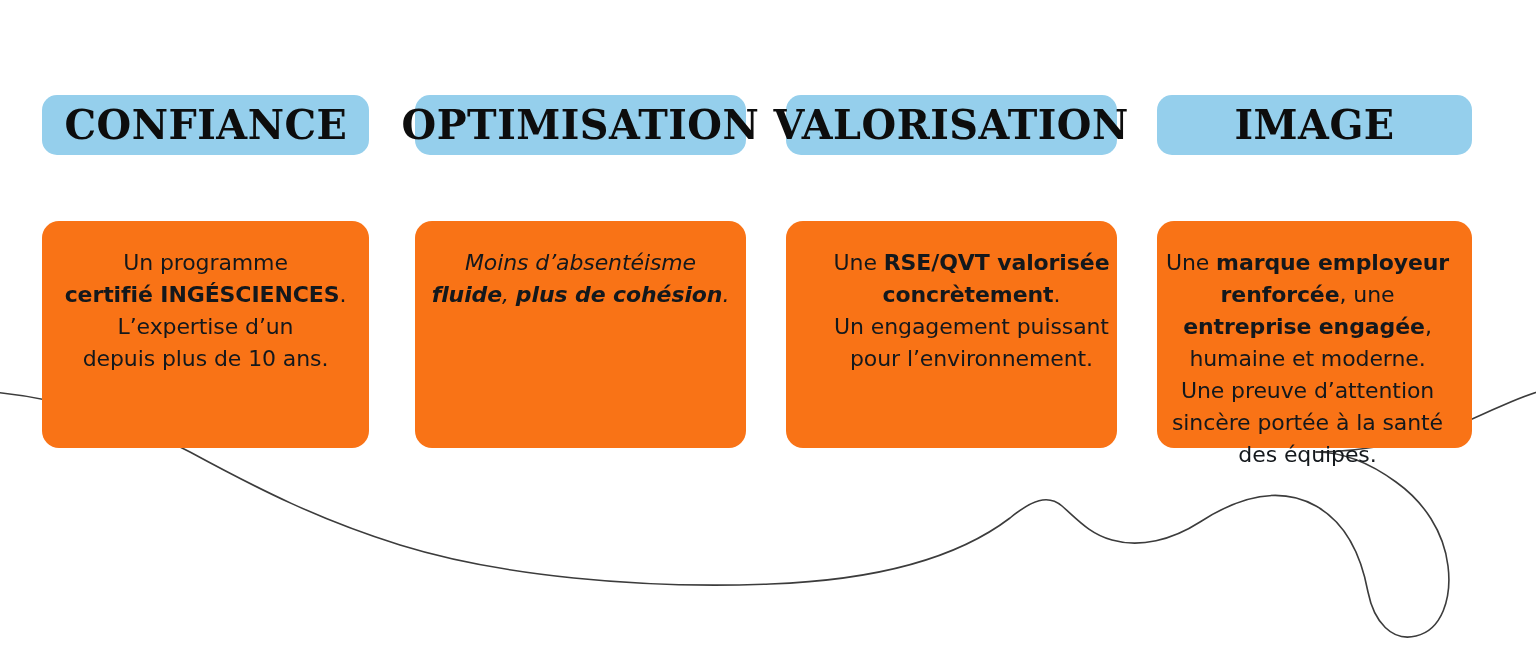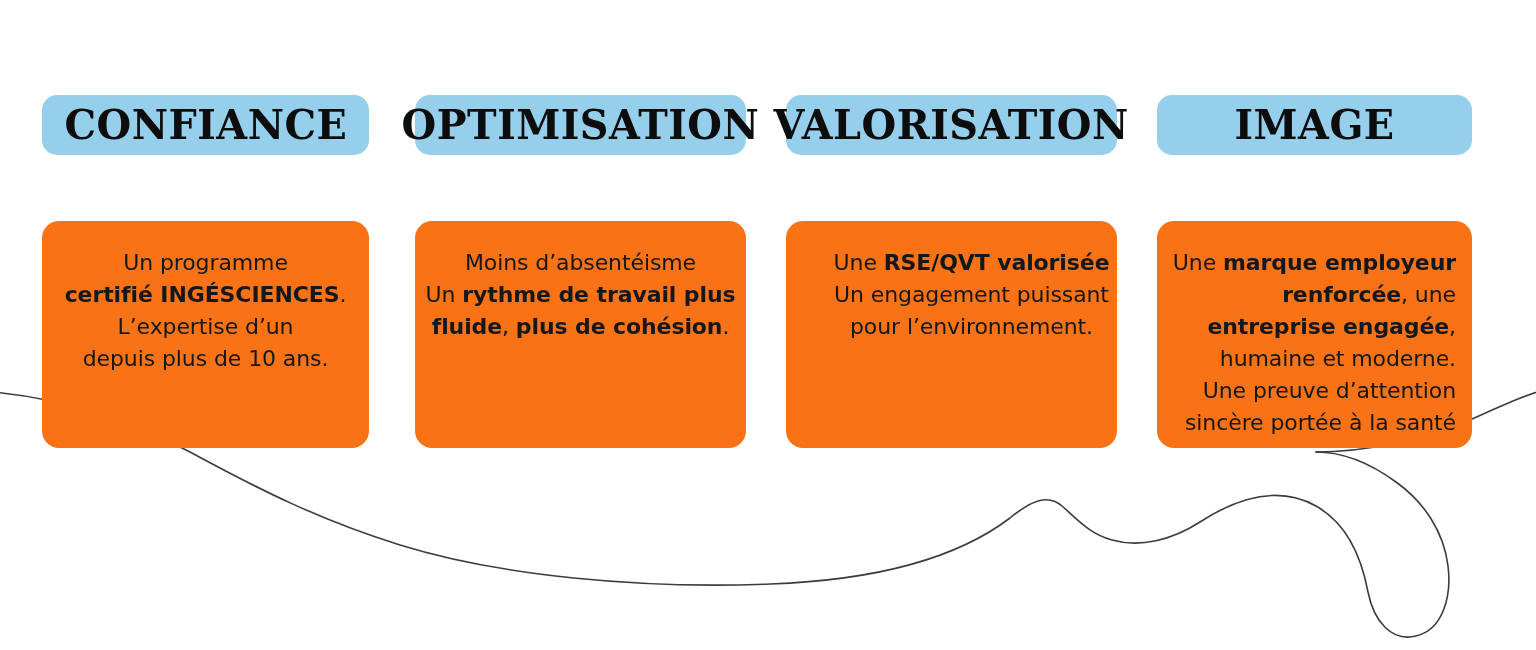--- a/index.html
+++ b/index.html
@@ -80,31 +80,31 @@
   }
   .card-body b { font-weight: bold; }
 
   
   #col-0 { left: 42px;   top: 95px; width: 327px; }
   #col-0 .pill { width: 327px; }
   #col-0 .card { width: 327px; }
 
   #col-1 { left: 415px;  top: 95px; width: 331px; }
   #col-1 .pill { width: 331px; }
-  #col-1 .card { width: 331px; }
+  #col-1 .card { width: 331px; font-style: italic; }
 
   #col-2 { left: 786px;  top: 95px; width: 331px; }
   #col-2 .pill { width: 331px; }
   #col-2 .card { width: 331px; padding-left: 40px; }
 
   #col-3 { left: 1157px; top: 95px; width: 315px; }
   #col-3 .pill { width: 315px; }
   #col-3 .card { width: 315px; }
 
-  #col-3 .card-body { padding-left: 2px; padding-right: 16px; text-align: right; }
+  #col-3 .card-body { padding-left: 2px; padding-right: 16px; }
 </style>
 </head>
 <body>
 
 <div id="canvas">
 
   <svg id="squiggle" viewBox="0 0 1536 650" width="1536" height="650" xmlns="http://www.w3.org/2000/svg" fill="none">
     <path d="M -8 392
              C 60 398, 130 420, 190 452
              C 260 490, 320 520, 400 545
@@ -136,48 +136,49 @@
     </div>
   </div>
 
   <div class="column" id="col-1">
     <div class="pill">
       <span class="pill-label">OPTIMISATION</span>
     </div>
     <div class="card">
       <div class="card-body">
           <div><span>Moins d’absentéisme</span></div>
-          <div><span>Un </span><b>rythme de travail plus</b></div>
           <div><b>fluide</b><span>, </span><b>plus de cohésion</b><span>.</span></div>
         </div>
     </div>
   </div>
 
   <div class="column" id="col-2">
     <div class="pill">
       <span class="pill-label">VALORISATION</span>
     </div>
     <div class="card">
       <div class="card-body">
           <div><span>Une </span><b>RSE/QVT valorisée</b></div>
+          <div><b>concrètement</b><span>.</span></div>
           <div><span>Un engagement puissant</span></div>
           <div><span>pour l’environnement.</span></div>
         </div>
     </div>
   </div>
 
   <div class="column" id="col-3">
     <div class="pill">
       <span class="pill-label">IMAGE</span>
     </div>
     <div class="card">
       <div class="card-body">
           <div><span>Une </span><b>marque employeur</b></div>
           <div><b>renforcée</b><span>, une</span></div>
           <div><b>entreprise engagée</b><span>,</span></div>
           <div><span>humaine et moderne.</span></div>
           <div><span>Une preuve d’attention</span></div>
           <div><span>sincère portée à la santé</span></div>
+          <div><span>des équipes.</span></div>
         </div>
     </div>
   </div>
 
 </div>
 
 </body></html>

